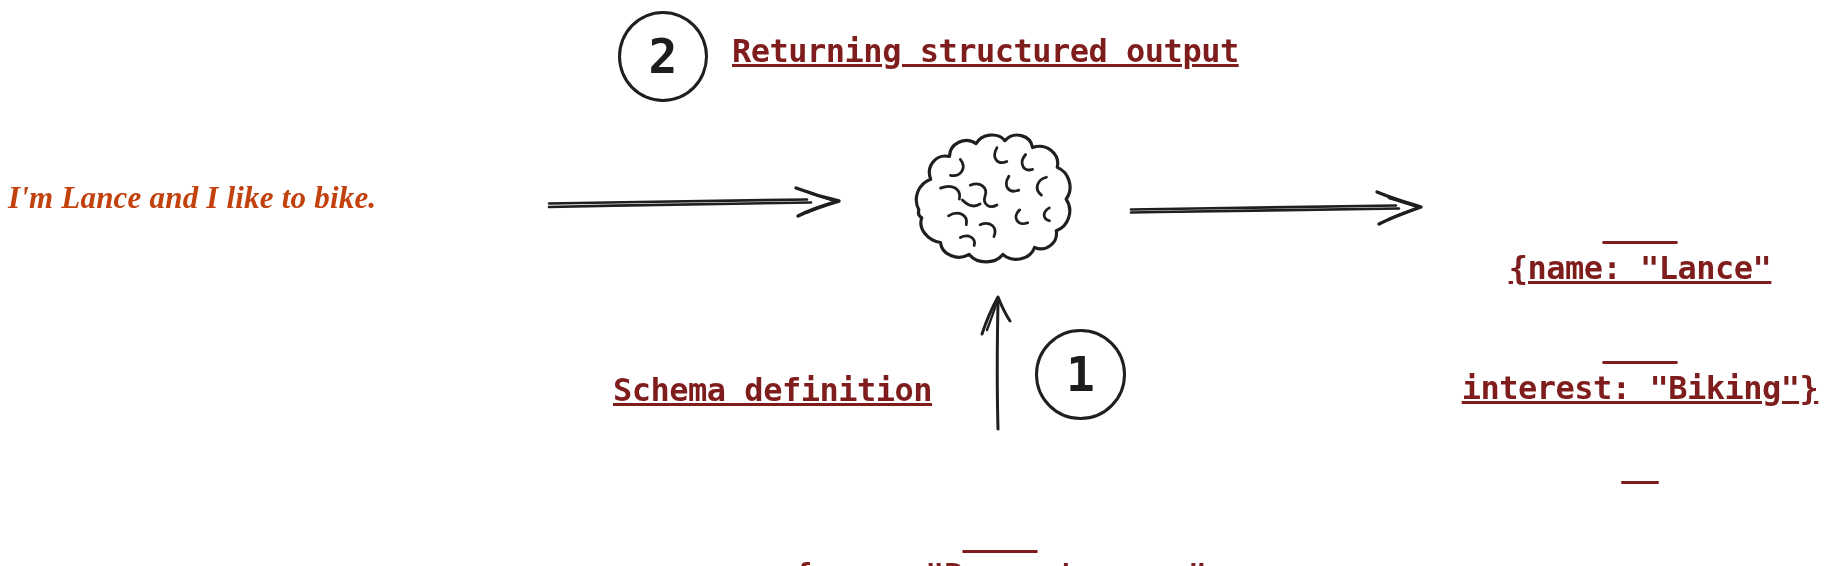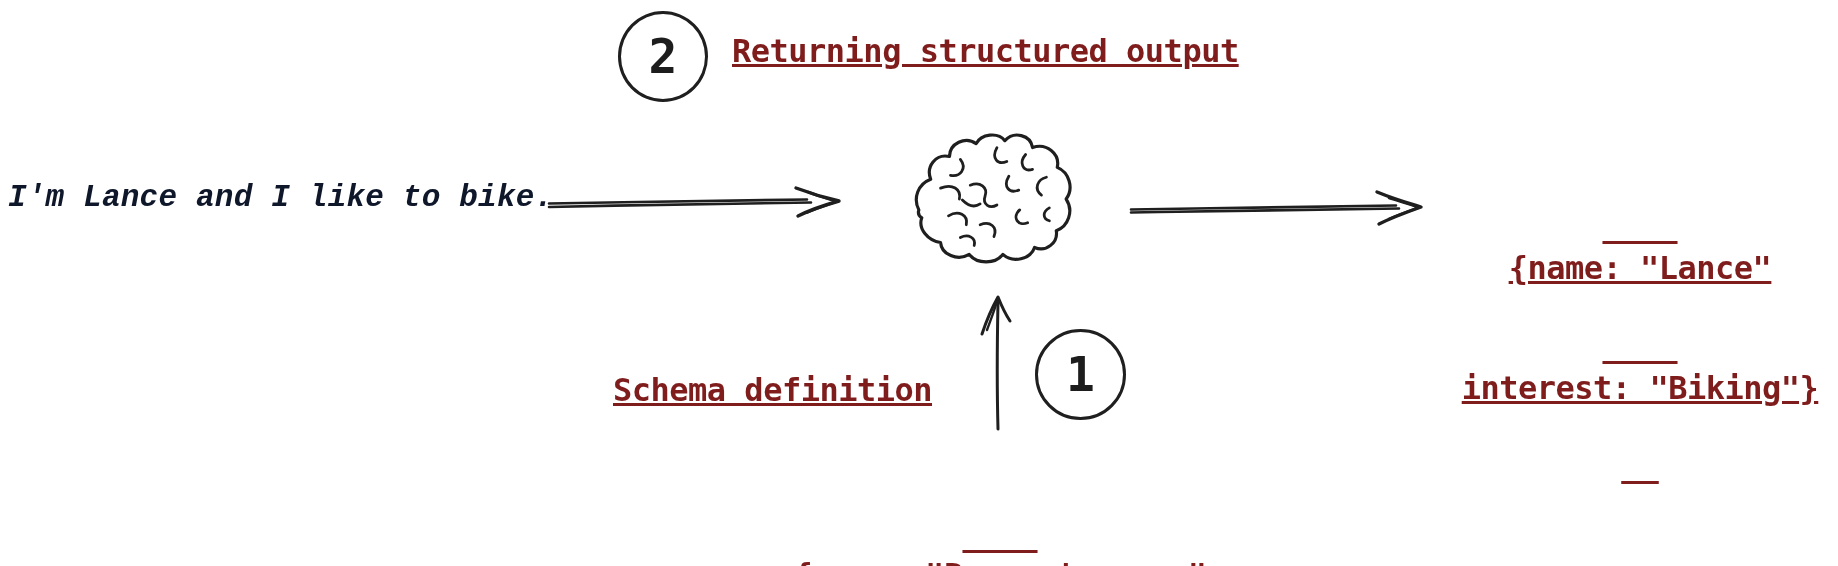--- a/index.html
+++ b/index.html
@@ -26,26 +26,26 @@
     border-radius:50%;
     display:flex;align-items:center;justify-content:center;
     font-family:"DejaVu Sans Mono","Liberation Mono",monospace;
     font-weight:700;
     color:#1d1d1d;
     background:#ffffff;
     box-sizing:border-box;
   }
   .badge span{transform:translateY(-1px);}
   .handwriting{
-    font-family:Liberation Mono, monospace;
+    font-family:Liberation Serif, serif;
     font-style:italic;
     font-weight:600;
     font-size:31px;
     letter-spacing:0.2px;
-    color:#0f172a;
+    color:#c2410c;
     white-space:nowrap;
   }
   .centerblock{text-align:center;line-height:40px;}
   svg{display:block;overflow:visible;}
   svg path{stroke:#1f1f1f;fill:none;stroke-linecap:round;stroke-linejoin:round;}
 </style>
 </head>
 <body>
 
 <div class="stage">

